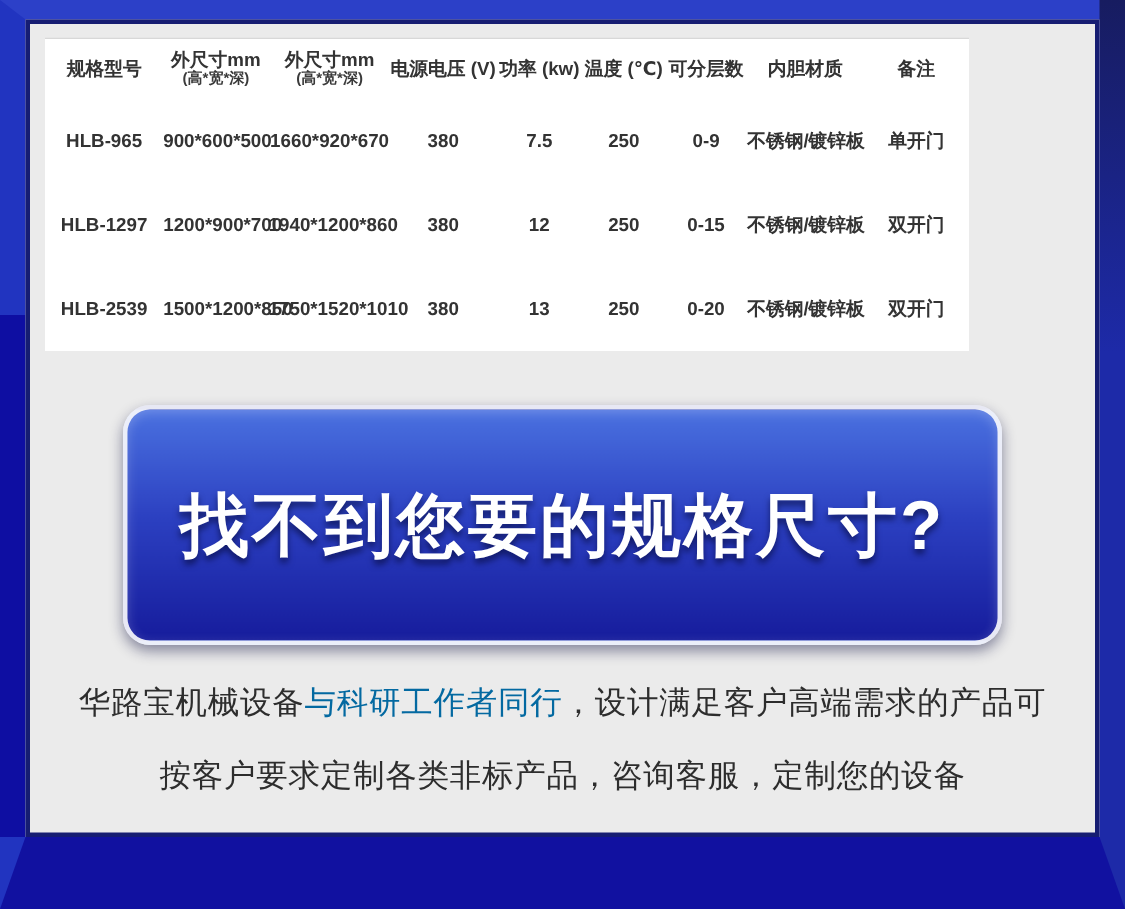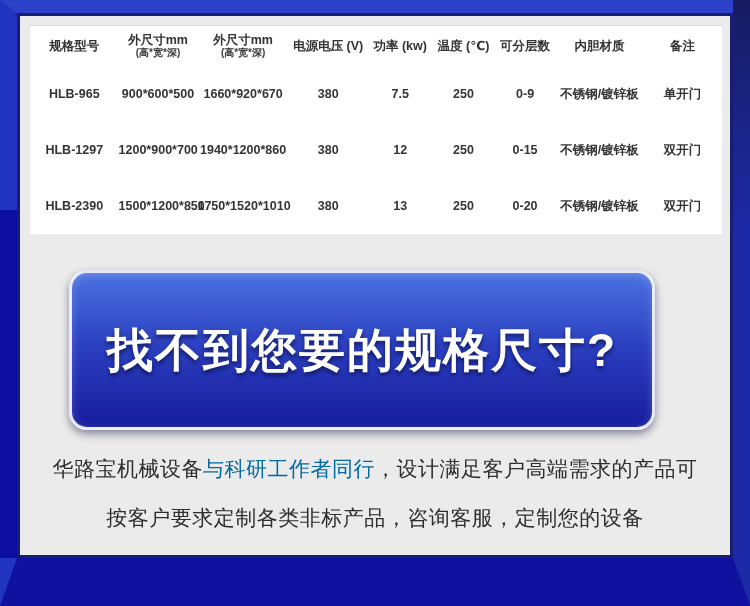--- a/index.html
+++ b/index.html
@@ -24,21 +24,21 @@
     position:absolute;left:0;top:210px;width:17px;height:348px;
     background:#0e0ea2;
   }
   .content{
     position:absolute;left:17px;top:13px;right:17px;bottom:48px;
     box-sizing:border-box;border:3px solid #161d72;
     background:#ebebeb;
   }
   
   .table-panel{
-    position:absolute;left:10px;top:9px;width:692px;height:208px;
+    position:absolute;left:10px;top:9px;width:616px;height:208px;
     background:#ffffff;border-top:1px solid #d8d8d8;
   }
   table.spec{
     width:100%;height:100%;border-collapse:collapse;table-layout:fixed;
   }
   table.spec col.c1{width:12.8%}
   table.spec col.c2{width:11.4%}
   table.spec col.c3{width:13.2%}
   table.spec col.c4{width:11.4%}
   table.spec col.c5{width:9.4%}
@@ -49,21 +49,21 @@
   table.spec th,table.spec td{
     text-align:center;vertical-align:middle;padding:0;
     color:#333333;font-weight:700;white-space:nowrap;overflow:visible;
   }
   table.spec thead tr{height:40px;}
   table.spec th .h1{font-size:12.5px;line-height:14px;}
   table.spec th .h2{font-size:10px;line-height:12px;color:#3a3a3a;}
   table.spec td{font-size:12.5px;}
   
   .banner{
-    position:absolute;left:49px;top:254px;width:586px;height:160px;
+    position:absolute;left:62px;top:254px;width:586px;height:160px;
     box-sizing:border-box;border-radius:18px;
     border:3px solid rgba(250,250,252,0.92);
     background:linear-gradient(180deg,#4a71e0 0%,#2b3fc0 48%,#161c9c 100%);
     box-shadow:0 4px 9px rgba(8,10,60,0.45), inset 0 2px 8px rgba(255,255,255,0.22);
     display:flex;flex-direction:column;align-items:center;justify-content:center;
     cursor:pointer;
     gap:37px;
   }
   .banner-line{
     color:#ffffff;font-weight:700;font-size:46px;line-height:68px;
@@ -152,21 +152,21 @@
             <td>1200*900*700</td>
             <td>1940*1200*860</td>
             <td>380</td>
             <td>12</td>
             <td>250</td>
             <td>0-15</td>
             <td>不锈钢/镀锌板</td>
             <td>双开门</td>
           </tr>
           <tr>
-            <td>HLB-2390</td>
+            <td>HLB-2539</td>
             <td>1500*1200*850</td>
             <td>1750*1520*1010</td>
             <td>380</td>
             <td>13</td>
             <td>250</td>
             <td>0-20</td>
             <td>不锈钢/镀锌板</td>
             <td>双开门</td>
           </tr>
         </tbody>

